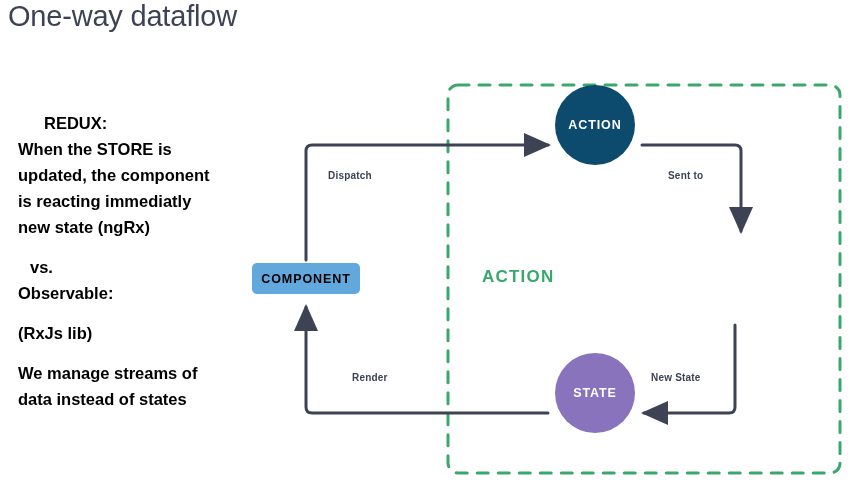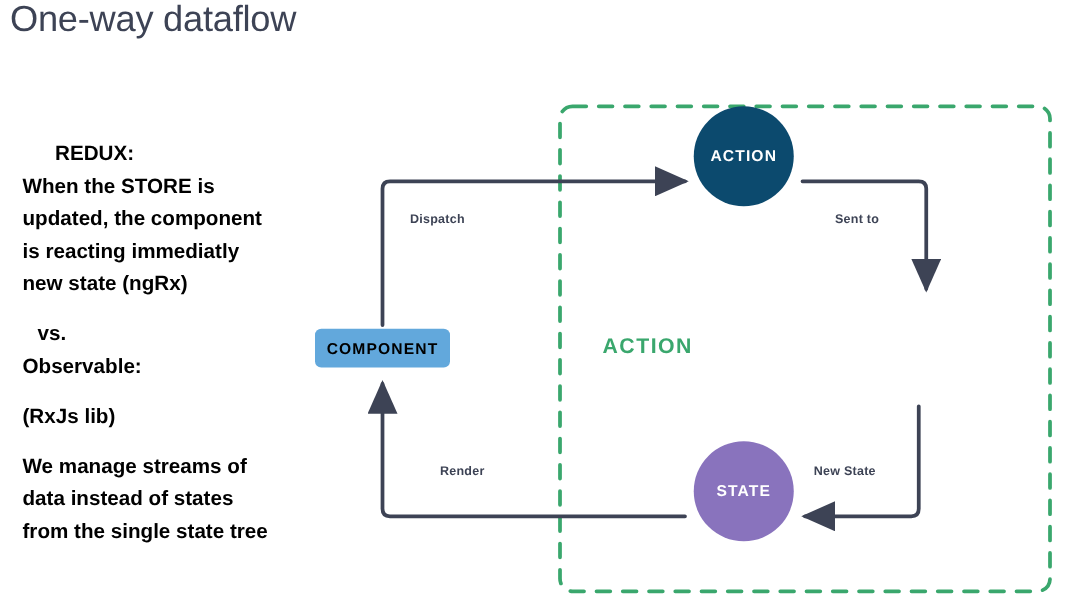--- a/index.html
+++ b/index.html
@@ -148,21 +148,20 @@
     <div class="note-line">is reacting immediatly</div>
     <div class="note-line">new state (ngRx)</div>
     <div class="note-line spacer"></div>
     <div class="note-line indent-2">vs.</div>
     <div class="note-line">Observable:</div>
     <div class="note-line spacer"></div>
     <div class="note-line">(RxJs lib)</div>
     <div class="note-line spacer"></div>
     <div class="note-line">We manage streams of</div>
     <div class="note-line">data instead of states</div>
-    <div class="note-line">from the single state tree</div>
   </div>
 
   <div id="diagram">
 
     <svg id="diagram-svg" width="606" height="433" viewBox="0 0 606 433">
       <defs>
         <marker id="arrowhead" markerWidth="9" markerHeight="8" refX="8" refY="4" orient="auto" markerUnits="strokeWidth">
           <path d="M0,0 L9,4 L0,8 z" fill="#3d4355"></path>
         </marker>
       </defs>

